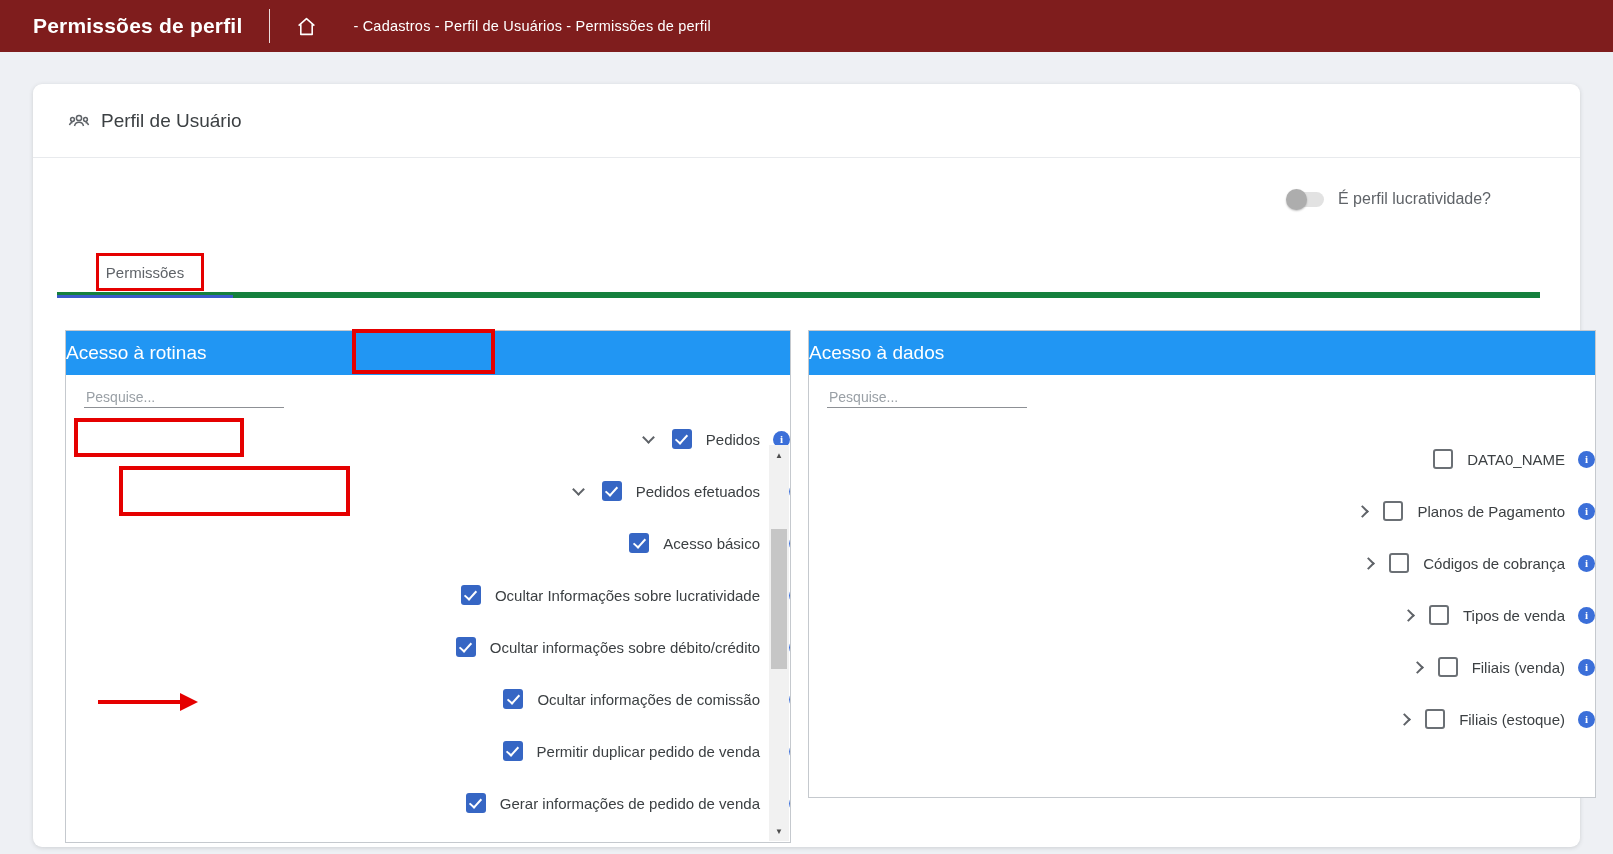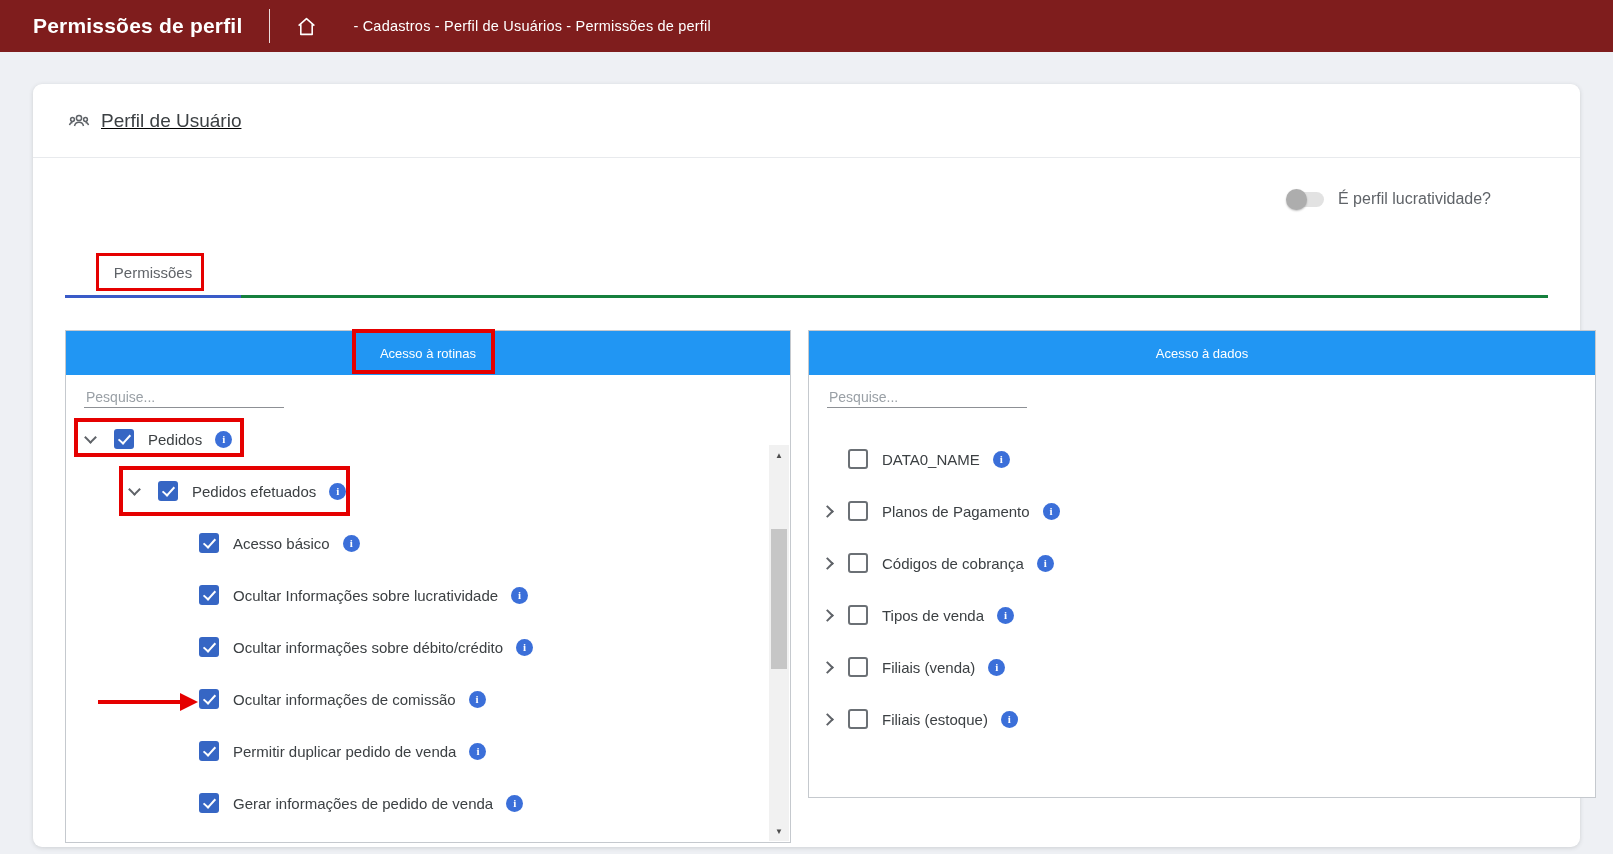--- a/index.html
+++ b/index.html
@@ -10,61 +10,61 @@
   
   .topbar { position:absolute; left:0; top:0; width:1613px; height:52px;
     background:#7f1d1d; display:flex; align-items:center; color:#fff; }
   .topbar-title { font-size:21px; font-weight:bold; padding-left:33px; letter-spacing:.2px; }
   .topbar-divider { width:1px; height:34px; background:rgba(255,255,255,.85); margin-left:27px; }
   .home-wrap { margin-left:26px; display:flex; align-items:center; }
   .breadcrumb { font-size:14.5px; margin-left:36px; letter-spacing:.2px; }
 
   
   .card { position:absolute; left:33px; top:84px; width:1547px; height:763px;
-    background:#fff; border-radius:9px; box-shadow:0 1px 4px rgba(60,64,67,.18);text-decoration:underline; }
+    background:#fff; border-radius:9px; box-shadow:0 1px 4px rgba(60,64,67,.18); }
   .card-header { height:74px; display:flex; align-items:center; padding-left:34px;
     border-bottom:1px solid #e8eaed; }
   .card-title { font-size:19px; color:#3c4043; margin-left:10px; }
 
   
   .desc-field { position:absolute; left:32px; top:100px; width:1188px; }
   .desc-label { font-size:11.5px; color:#8a9097; }
   .desc-input { display:block; width:100%; border:none; outline:none;
     border-bottom:1px solid #9aa0a6; font-size:15px; color:#3c4043;
     padding:6px 0 8px 0; font-family:"Liberation Sans", sans-serif; background:transparent; }
 
   
   .toggle-wrap { position:absolute; left:1255px; top:106px; display:flex; align-items:center; }
   .toggle { position:relative; width:36px; height:15px; background:#e2e2e2;
     border-radius:8px; cursor:pointer; }
   .toggle-knob { position:absolute; left:-2px; top:-3px; width:21px; height:21px;
     border-radius:50%; background:#adadad; box-shadow:0 1px 2px rgba(0,0,0,.25); }
   .toggle-label { font-size:16px; color:#5f6368; margin-left:14px; }
 
   
-  .tabs { position:absolute; left:32px; top:166px; width:1483px; height:48px;
-    display:flex; border-bottom:3px solid #15803d; }
+  .tabs { position:absolute; left:24px; top:166px; width:1483px; height:48px;
+    display:flex; border-bottom:6px solid #15803d; }
   .tab { width:176px; height:48px; display:flex; align-items:center; justify-content:center;
     font-size:15px; color:#5f6368; cursor:pointer; position:relative; }
   .tab.active { border-bottom:3px solid #3A5BC8; }
 
   
   .panel { position:absolute; background:#fff; border:1px solid #c5c9ce; }
   .panel-routines { left:32px; top:246px; width:726px; height:513px; }
   .panel-data { left:775px; top:246px; width:788px; height:468px; }
-  .panel-header { height:44px; background:#2196F3; color:#fff; font-size:13px;
-    display:flex; align-items:center; justify-content:center; }
+  .panel-header { height:44px; background:#2196F3; color:#fff; font-size:19px;
+    display:flex; align-items:center; }
   .panel-search { height:38px; padding:12px 0 0 18px; }
   .panel-search input { border:none; outline:none; border-bottom:1px solid #8d9095;
     width:200px; font-size:14px; color:#3c4043; padding:2px;
     font-family:"Liberation Sans", sans-serif; background:transparent; }
   .panel-search input::placeholder { color:#9aa0a6; }
 
   
-  .tree-row { height:52px; display:flex; align-items:center; font-size:15px; color:#3c4043; }
+  .tree-row { height:52px; display:flex; align-items:center; font-size:15px; color:#3c4043;justify-content:flex-end; }
   .routines .level0 { padding-left:20px; }
   .routines .level1 { padding-left:64px; }
   .routines .level2 { padding-left:133px; }
   .datap .tree-row { padding-left:14px; }
   .datap { padding-top:20px; }
   .chev { width:9px; height:9px; border-right:2px solid #5f6368; border-bottom:2px solid #5f6368;
     display:inline-block; flex:none; cursor:pointer; }
   .chev-down { transform:rotate(45deg); margin-top:-4px; }
   .chev-right { transform:rotate(-45deg); }
   .chev-space { width:9px; height:9px; display:inline-block; flex:none; }

